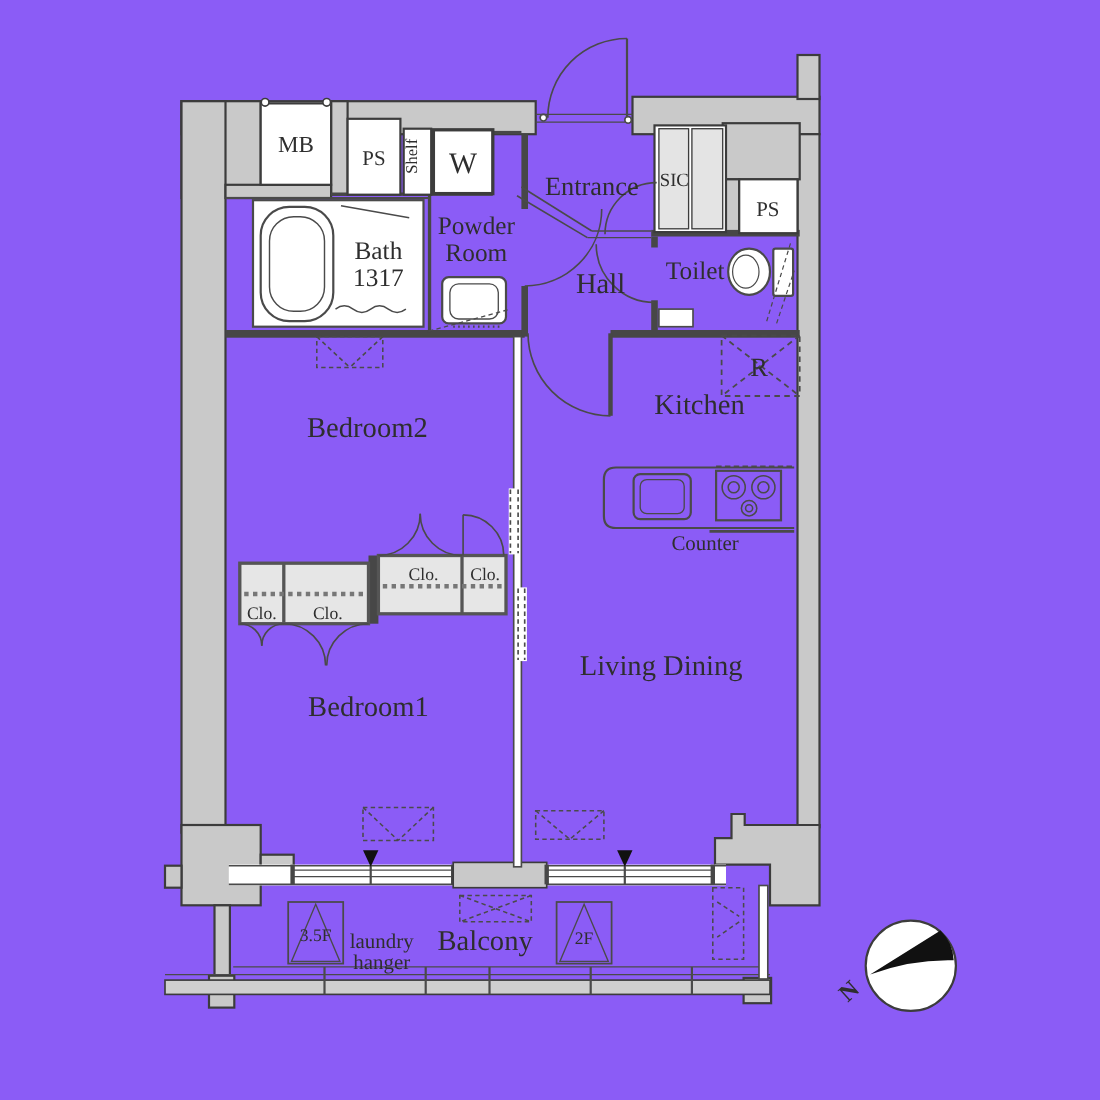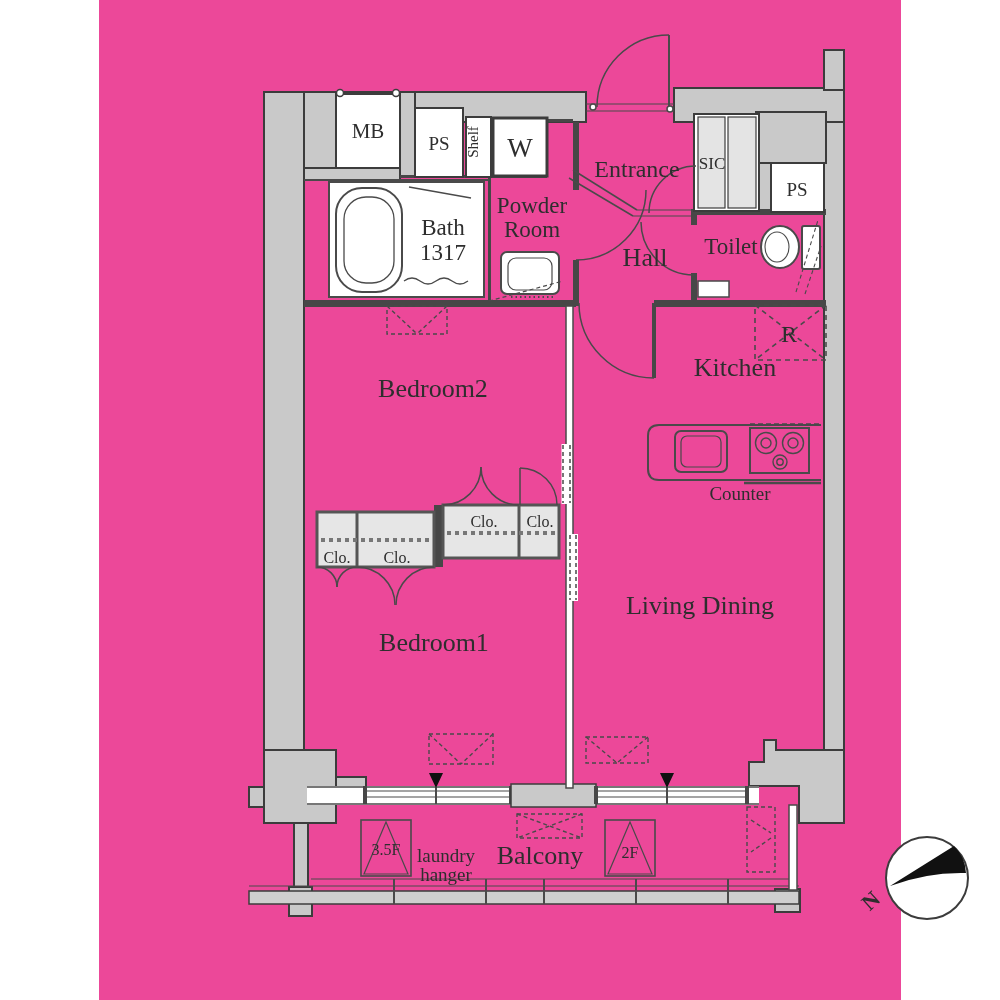--- a/index.html
+++ b/index.html
@@ -1,16 +1,16 @@
 <!DOCTYPE html>
 <html><head>
 <meta charset="utf-8">
 <style>
   html,body{margin:0;padding:0;background:#ffffff;}
-  #canvas{position:relative;width:802px;height:1000px;background:#ec4899;margin:0 auto;
+  #canvas{position:relative;width:1000px;height:1000px;background:#8b5cf6;margin:0 auto;
           font-family:"Liberation Serif", serif;}
   svg{position:absolute;left:0;top:0;}
   text{fill:#2e2e2e;}
   .lbl{font-family:"Liberation Serif", serif;}
 </style>
 </head>
 <body>
 
 <div id="canvas">
 <svg width="1000" height="1000" viewBox="0 0 1000 1000">

